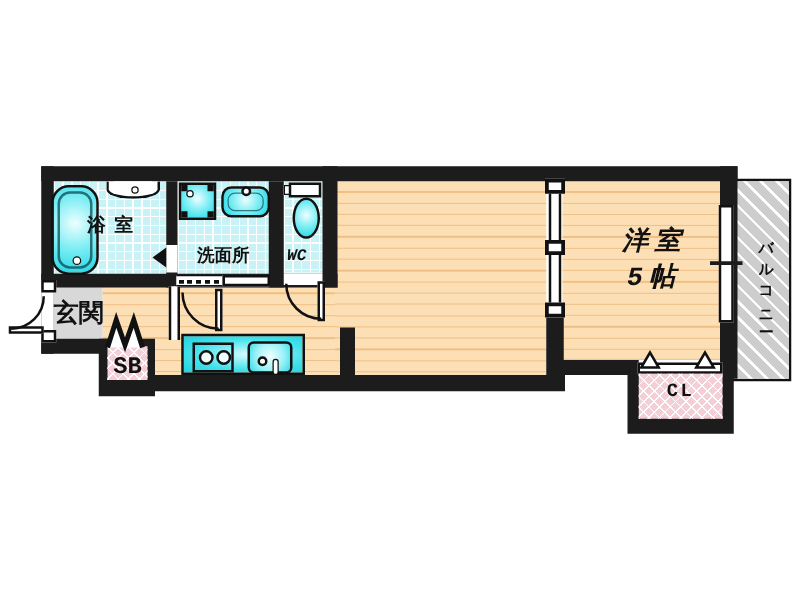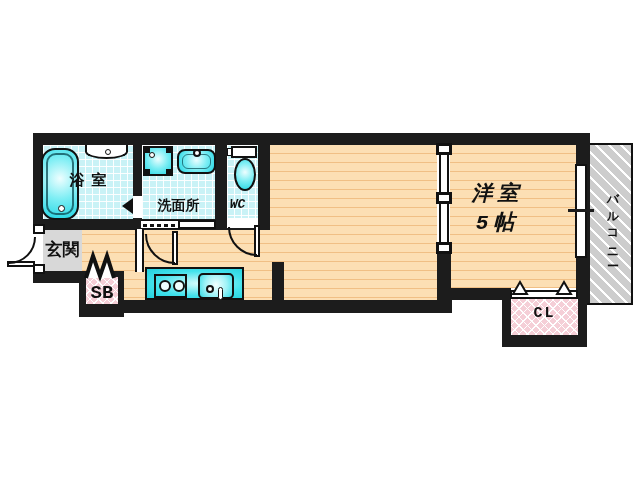--- a/index.html
+++ b/index.html
@@ -133,22 +133,22 @@
     <path d="M 229 227 A 28 28 0 0 0 257 255" fill="none" stroke="#111" stroke-width="2"></path>
     <polygon points="122,206 133,198 133,214" fill="#111"></polygon>
     <polyline points="86,278 93,256 100,276 107,256 114,278" fill="#fff" stroke="#111" stroke-width="4" stroke-linejoin="miter"></polyline>
     <polygon points="513,294 520,282 527,294" fill="#fff" stroke="#111" stroke-width="2"></polygon>
     <polygon points="557,294 564,282 571,294" fill="#fff" stroke="#111" stroke-width="2"></polygon>
   </svg>
 
   <div class="lbl" style="left:43px;top:174px;width:90px;font-size:15px;letter-spacing:7px;text-indent:7px">浴室</div>
   <div class="lbl" style="left:142px;top:199px;width:73px;font-size:14px">洗面所</div>
   <div class="lbl it" style="left:227px;top:198px;width:21px;font-size:13px">WC</div>
-  <div class="lbl" style="left:43px;top:242px;width:39px;font-size:17px">玄関</div>
+  <div class="lbl" style="left:43px;top:242px;width:39px;font-size:20px">玄関</div>
   <div class="lbl" style="left:86px;top:283px;width:32px;font-size:19px">SB</div>
-  <div class="lbl it" style="left:434px;top:183px;width:127px;font-size:21px;letter-spacing:5px">
+  <div class="lbl it" style="left:460px;top:183px;width:127px;font-size:21px;letter-spacing:5px">
     <div>洋室</div>
     <div style="margin-top:6px">5帖</div>
   </div>
   <div class="lbl" style="left:511px;top:306px;width:67px;font-size:15px;letter-spacing:2px">CL</div>
   <div class="lbl" style="left:600px;top:166px;width:18px;height:115px;font-size:12px;letter-spacing:5px;writing-mode:vertical-rl">バルコニー</div>
 
 </div>
 
 </body></html>

